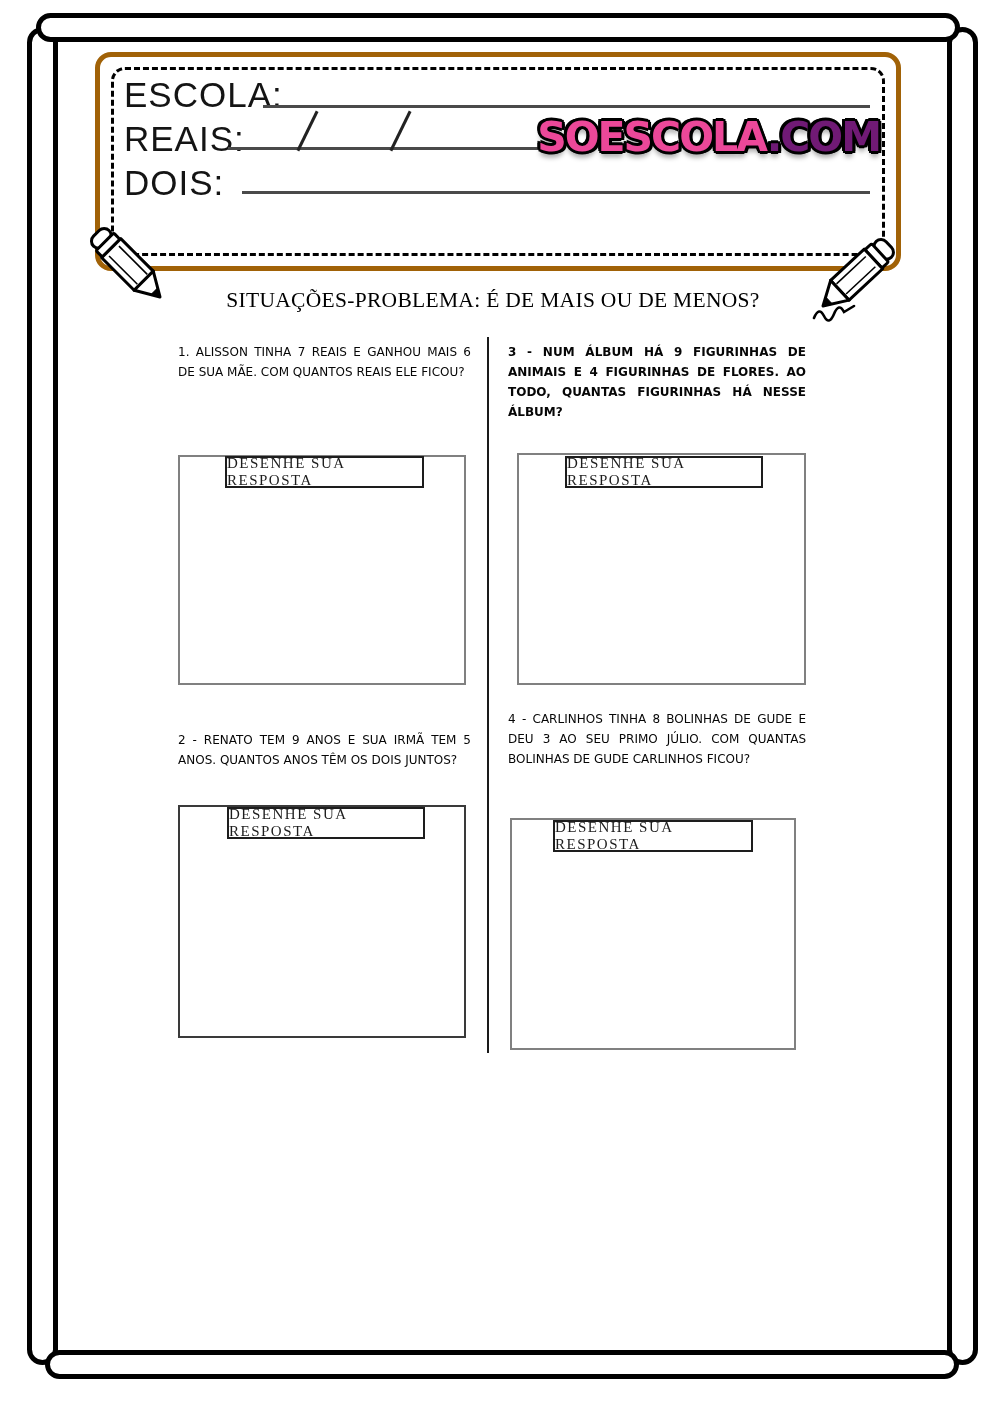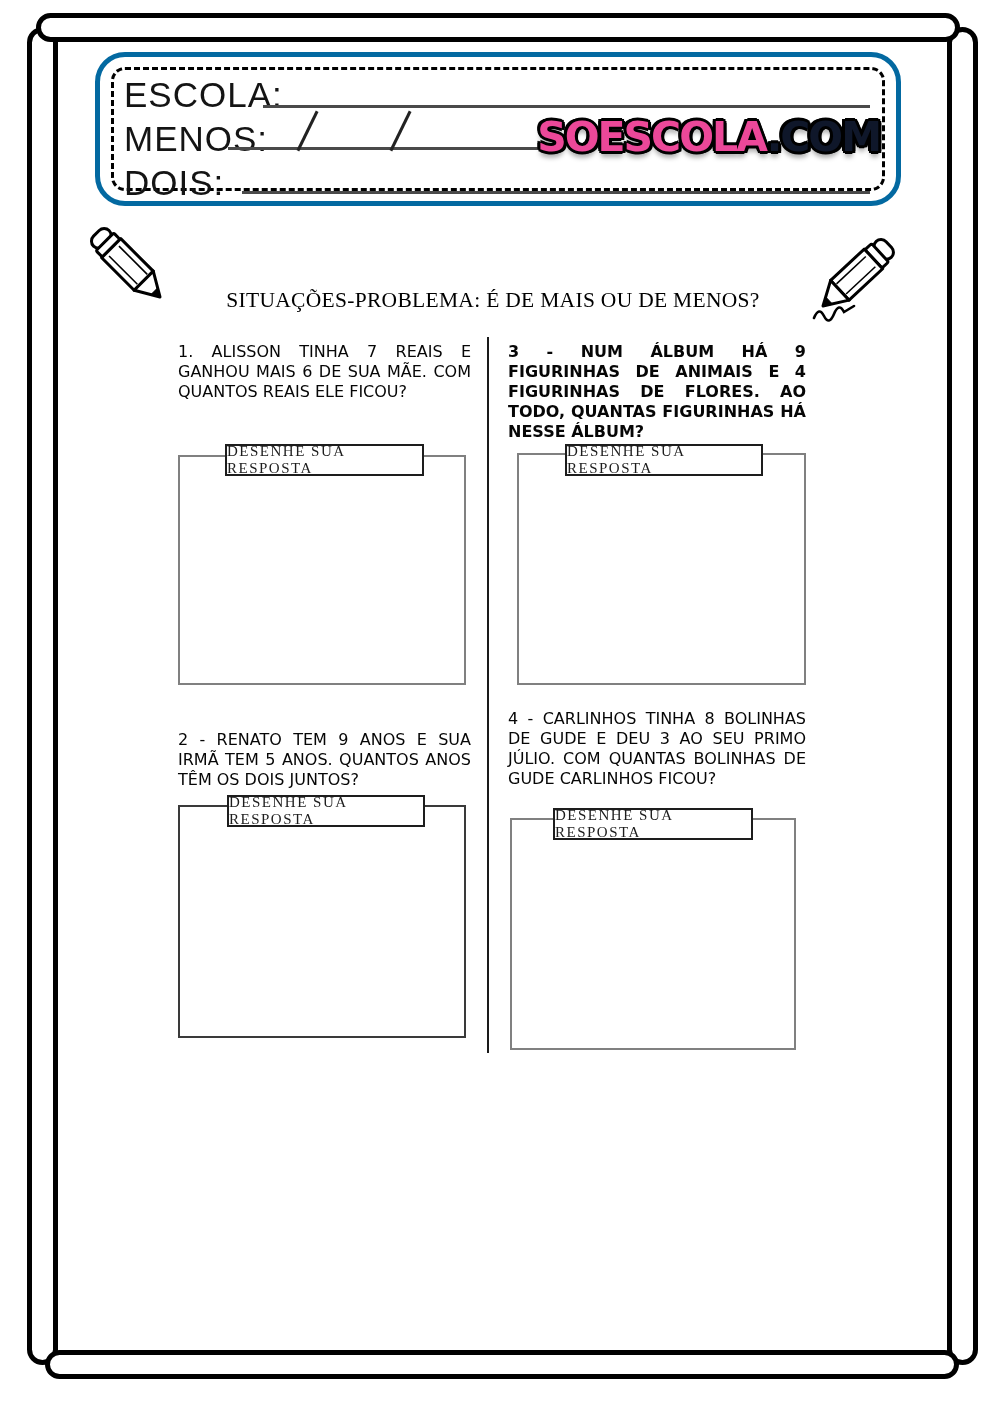--- a/index.html
+++ b/index.html
@@ -10,22 +10,22 @@
   
   .rail{position:absolute;background:#fff;border:5px solid #000;border-radius:16px;box-sizing:border-box;z-index:2;}
   #rail-left{left:27px;top:27px;width:31px;height:1338px;}
   #rail-right{left:947px;top:27px;width:31px;height:1338px;}
   .rod{position:absolute;background:#fff;border:5px solid #000;border-radius:15px;box-sizing:border-box;z-index:3;}
   #rod-top{left:36px;top:13px;width:924px;height:29px;}
   #rod-bottom{left:45px;top:1350px;width:914px;height:29px;}
   #page-body{position:absolute;left:42px;top:24px;width:916px;height:1338px;background:#fff;
     border:4px solid #000;border-radius:22px;box-sizing:border-box;z-index:1;}
   
-  #header-box{position:absolute;left:95px;top:52px;width:806px;height:154px;background:#fff;
-    border:5px solid #0369a1;border-radius:30px;box-sizing:border-box;z-index:4;}
+  #header-box{position:absolute;left:95px;top:52px;width:806px;height:219px;background:#fff;
+    border:5px solid #a16207;border-radius:16px;box-sizing:border-box;z-index:4;}
   #header-dashed{position:absolute;left:11px;top:10px;right:11px;bottom:10px;
     border:3px dashed #000;border-radius:14px;}
   .hlabel{position:absolute;font-size:35px;color:#141414;letter-spacing:1px;font-family:"Liberation Sans",sans-serif;}
   #school-label{left:24px;top:18px;}
   #date-label{left:24px;top:62px;}
   #name-label{left:24px;top:106px;}
   .hline{position:absolute;border-top:3px solid #4a4a4a;}
   #school-line{left:163px;right:26px;top:48px;}
   #date-line{left:128px;width:330px;top:90px;}
   #name-line{left:142px;right:26px;top:134px;}
@@ -33,65 +33,65 @@
   #date-slash-1{left:206px;}
   #date-slash-2{left:299px;}
   
   #site-logo{position:absolute;right:16px;top:56px;font-family:"DejaVu Sans",sans-serif;
     font-weight:800;font-size:41px;letter-spacing:-2px;white-space:nowrap;z-index:5;}
   #site-logo .outl{
     text-shadow:3px 0 0 #000,-3px 0 0 #000,0 3px 0 #000,0 -3px 0 #000,
       2px 2px 0 #000,-2px 2px 0 #000,2px -2px 0 #000,-2px -2px 0 #000,
       3px 2px 0 #000,-3px -2px 0 #000,0 6px 5px rgba(0,0,0,.35);}
   #logo-main{color:#ec4899;}
-  #logo-com{color:#0f172a;}
+  #logo-com{color:#701a75;}
   
   .pencil-svg{position:absolute;z-index:4;}
   #pencil-left{left:79px;top:250px;transform:rotate(45deg);}
   #pencil-right{left:801px;top:260px;transform:rotate(137deg);}
   #pencil-squiggle{left:812px;top:298px;transform:none;}
   
   #worksheet-title{position:absolute;left:175px;top:288px;width:636px;text-align:center;
     font-family:"Liberation Serif",serif;font-size:21.5px;color:#000;letter-spacing:.3px;z-index:4;}
   
-  .problem-text{position:absolute;font-family:"DejaVu Sans",sans-serif;font-size:16px;
+  .problem-text{position:absolute;font-family:"DejaVu Sans",sans-serif;font-size:12px;
     line-height:20px;text-align:justify;color:#060606;z-index:4;}
   #problem-1{left:178px;top:342px;width:293px;}
   #problem-3{left:508px;top:342px;width:298px;font-weight:bold;}
   #problem-2{left:178px;top:730px;width:293px;}
   #problem-4{left:508px;top:709px;width:298px;}
   #col-divider{position:absolute;left:487px;top:337px;width:2px;height:716px;background:#1a1a1a;z-index:4;}
   
   .answer-box{position:absolute;background:#fff;box-sizing:border-box;z-index:4;}
   #answer-box-1{left:178px;top:455px;width:288px;height:230px;border:2px solid #808080;}
   #answer-box-3{left:517px;top:453px;width:289px;height:232px;border:2px solid #808080;}
   #answer-box-2{left:178px;top:805px;width:288px;height:233px;border:2px solid #3a3a3a;}
   #answer-box-4{left:510px;top:818px;width:286px;height:232px;border:2px solid #808080;}
   .answer-label{position:absolute;background:#fff;border:2px solid #1d1d1d;box-sizing:border-box;
     height:32px;display:flex;align-items:center;justify-content:center;
-    font-family:"Liberation Serif",serif;font-size:15px;letter-spacing:1.5px;color:#1d1d1d;z-index:5;}
+    font-family:"Liberation Serif",serif;font-size:15px;letter-spacing:1.5px;color:#1d1d1d;z-index:5;margin-top:12px;}
   #answer-label-1{left:225px;top:444px;width:199px;}
   #answer-label-3{left:565px;top:444px;width:198px;}
   #answer-label-2{left:227px;top:795px;width:198px;}
   #answer-label-4{left:553px;top:808px;width:200px;}
 </style>
 </head>
 <body>
 
 <div id="page-body"></div>
 <div class="rail" id="rail-left"></div>
 <div class="rail" id="rail-right"></div>
 <div class="rod" id="rod-top"></div>
 <div class="rod" id="rod-bottom"></div>
 
 <div id="header-box">
   <div id="header-dashed"></div>
   <div class="hlabel" id="school-label">ESCOLA:</div>
   <div class="hline" id="school-line"></div>
-  <div class="hlabel" id="date-label">MENOS:</div>
+  <div class="hlabel" id="date-label">REAIS:</div>
   <div class="hline" id="date-line"></div>
   <div class="date-slash" id="date-slash-1"></div>
   <div class="date-slash" id="date-slash-2"></div>
   <div class="hlabel" id="name-label">DOIS:</div>
   <div class="hline" id="name-line"></div>
   <div id="site-logo"><span class="outl" id="logo-main">SOESCOLA</span><span class="outl" id="logo-com">.COM</span></div>
 </div>
 
 <svg class="pencil-svg" id="pencil-left" width="104" height="36" viewBox="0 0 104 36">
   <g fill="#fff" stroke="#000" stroke-width="3" stroke-linejoin="round">

